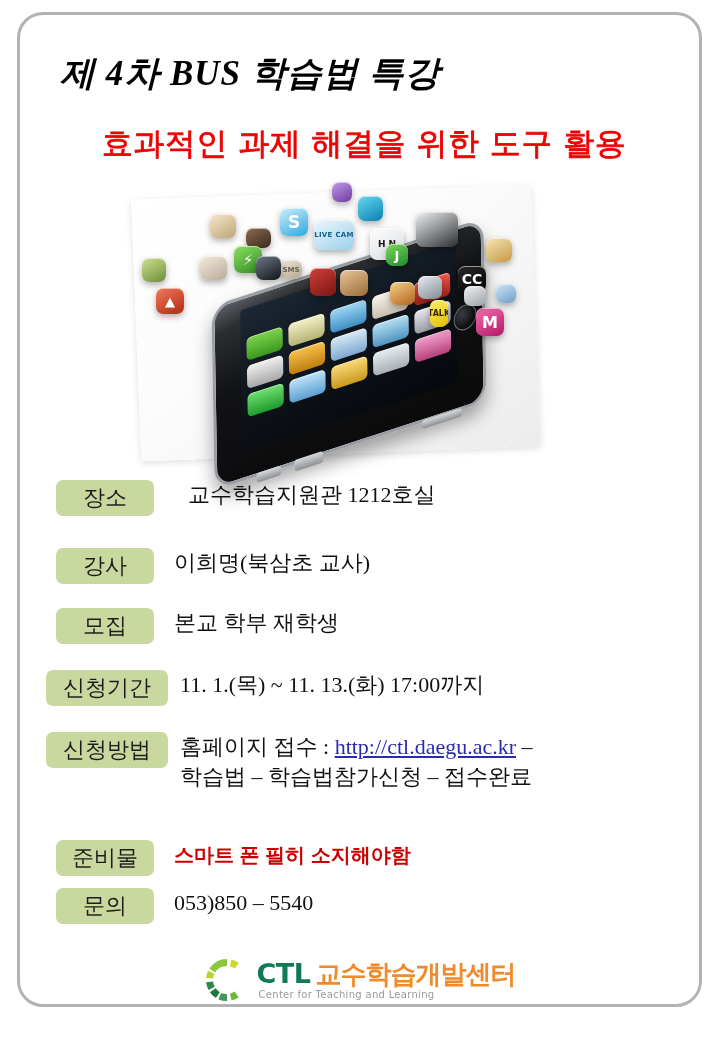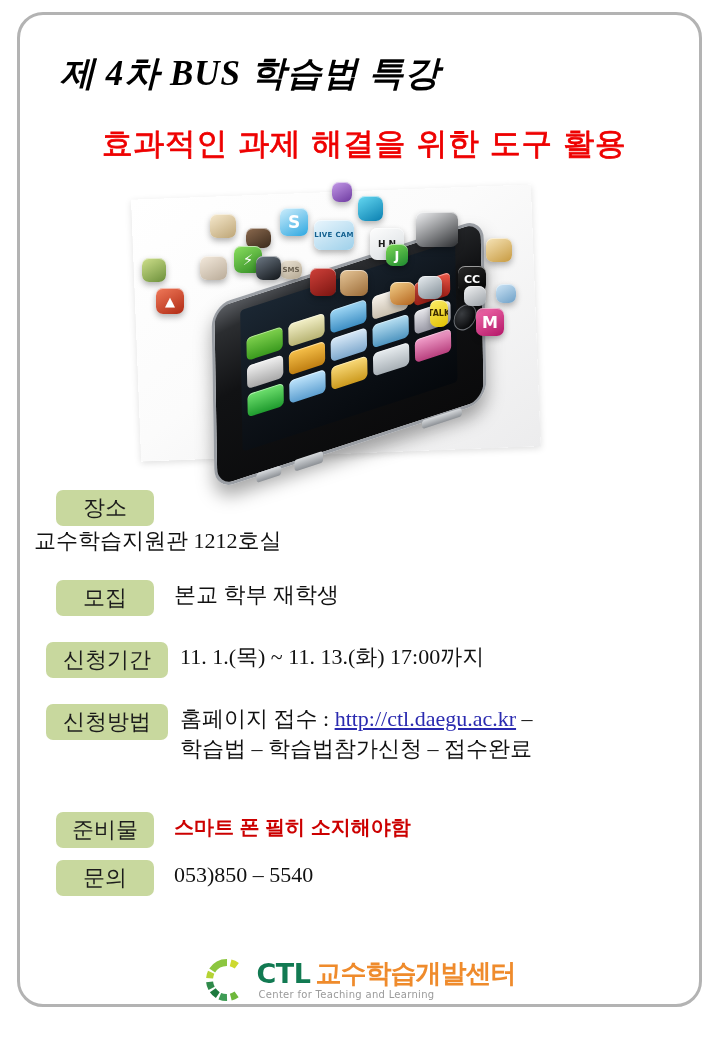--- a/index.html
+++ b/index.html
@@ -199,21 +199,21 @@
     font-weight: 700;
     font-family: Liberation Sans, sans-serif;
     font-size: 20px;
   }
   .url {
     color: #2a2ab0;
     text-decoration: underline;
   }
 
   .r-ilsi     { margin-top: 0px;  }
-  .r-jangso   { margin-top: 28px; flex-direction: column; }
+  .r-jangso   { margin-top: 18px; }
   .r-gangsa   { margin-top: 32px; }
   .r-mojip    { margin-top: 24px; }
   .r-gigan    { margin-top: 26px; }
   .r-bangbeop { margin-top: 26px; }
   .r-junbi    { margin-top: 48px; }
   .r-munui    { margin-top: 12px; }
 
   .r-gigan .badge,
   .r-bangbeop .badge { min-width: 122px; margin-left: 46px; }
   .r-gigan .value,
@@ -225,21 +225,21 @@
     left: 0;
     top: 958px;
     width: 720px;
     display: flex;
     align-items: center;
     justify-content: center;
     gap: 8px;
   }
   .logo-mark { width: 44px; height: 44px; flex: 0 0 auto; }
   .logo-text { display: flex; flex-direction: column; line-height: 1; }
-  .logo-row1 { display: flex; align-items: flex-start; gap: 5px; }
+  .logo-row1 { display: flex; align-items: flex-end; gap: 5px; }
   .logo-ctl {
     font-family: "DejaVu Sans", "Liberation Sans", sans-serif;
     font-weight: 700;
     font-size: 27px;
     color: #127a52;
     letter-spacing: -0.5px;
   }
   .logo-kr {
     font-family: "DejaVu Sans", "Liberation Sans", sans-serif;
     font-weight: 700;
@@ -305,40 +305,44 @@
     <div class="app" style="left:106px; top:68px;  width:28px; height:27px; background:linear-gradient(150deg,#8ce060,#2f8a22); font-size:15px;">⚡</div>
     <div class="app" style="left:152px; top:30px;  width:28px; height:28px; background:linear-gradient(150deg,#cfeefc,#2da7e0); font-size:17px; color:#fff;">S</div>
     <div class="app" style="left:152px; top:82px;  width:22px; height:19px; background:linear-gradient(150deg,#efe7d8,#b3a791); font-size:7px; color:#6a6050;">SMS</div>
     <div class="app" style="left:128px; top:78px;  width:25px; height:24px; background:linear-gradient(150deg,#6f7a86,#101418);"></div>
     <div class="app" style="left:186px; top:42px;  width:40px; height:30px; background:linear-gradient(150deg,#eaf6fd,#9ed0ea); font-size:7px; color:#12608f; letter-spacing:.3px;">LIVE CAM</div>
     <div class="app" style="left:230px; top:18px;  width:25px; height:25px; background:linear-gradient(150deg,#66d9f2,#0a7fb0);"></div>
     <div class="app" style="left:204px; top:4px;   width:20px; height:20px; background:linear-gradient(150deg,#c49ae8,#6d3aa0);"></div>
     <div class="app" style="left:242px; top:50px;  width:34px; height:32px; background:linear-gradient(150deg,#fdfdfd,#d8dde0); font-size:9px; color:#1b1b1b;">H N</div>
     <div class="app" style="left:258px; top:66px;  width:22px; height:22px; background:linear-gradient(150deg,#7ed957,#1d8a2f); font-size:13px;">J</div>
     <div class="app" style="left:288px; top:34px;  width:42px; height:35px; background:linear-gradient(150deg,#f0f1f3,#2b2d30);"></div>
-    <div class="app" style="left:330px; top:88px;  width:28px; height:26px; background:linear-gradient(150deg,#2a2a2a,#000); font-size:11px;">CC</div>
+    <div class="app" style="left:330px; top:88px;  width:28px; height:26px; background:linear-gradient(150deg,#2a2a2a,#000); font-size:14px;">CC</div>
     <div class="app" style="left:358px; top:60px;  width:26px; height:24px; background:linear-gradient(150deg,#f6e4b8,#c79a40);"></div>
     <div class="app" style="left:290px; top:98px;  width:24px; height:23px; background:linear-gradient(150deg,#e9eef1,#7e8a93);"></div>
     <div class="app" style="left:262px; top:104px; width:25px; height:23px; background:linear-gradient(150deg,#f4d08a,#b3631c);"></div>
     <div class="app" style="left:302px; top:122px; width:18px; height:27px; background:linear-gradient(150deg,#fdee6a,#e0c000); font-size:8px; color:#3a2a00;">TALK</div>
     <div class="app" style="left:348px; top:130px; width:28px; height:28px; background:linear-gradient(150deg,#f46fae,#b31667); font-size:16px;">M</div>
     <div class="app" style="left:336px; top:108px; width:22px; height:20px; background:linear-gradient(150deg,#f2f3f4,#9aa0a6);"></div>
     <div class="app" style="left:368px; top:106px; width:20px; height:19px; background:linear-gradient(150deg,#cfe6f7,#6d9fc6);"></div>
     <div class="app" style="left:212px; top:92px;  width:28px; height:26px; background:linear-gradient(150deg,#e8c89a,#9a6a36);"></div>
     <div class="app" style="left:182px; top:90px;  width:26px; height:28px; background:linear-gradient(150deg,#d0413a,#7a1410);"></div>
   </div>
 
   <div class="rows">
 
 
     <div class="row r-jangso">
       <div class="badge">장소</div>
       <div class="value indent">교수학습지원관 1212호실</div>
     </div>
 
+    <div class="row r-gangsa">
+      <div class="badge">강사</div>
+      <div class="value">이희명(북삼초 교사)</div>
+    </div>
 
     <div class="row r-mojip">
       <div class="badge">모집</div>
       <div class="value">본교 학부 재학생</div>
     </div>
 
     <div class="row r-gigan">
       <div class="badge">신청기간</div>
       <div class="value">11.  1.(목)  ~ 11.  13.(화)  17:00까지</div>
     </div>

